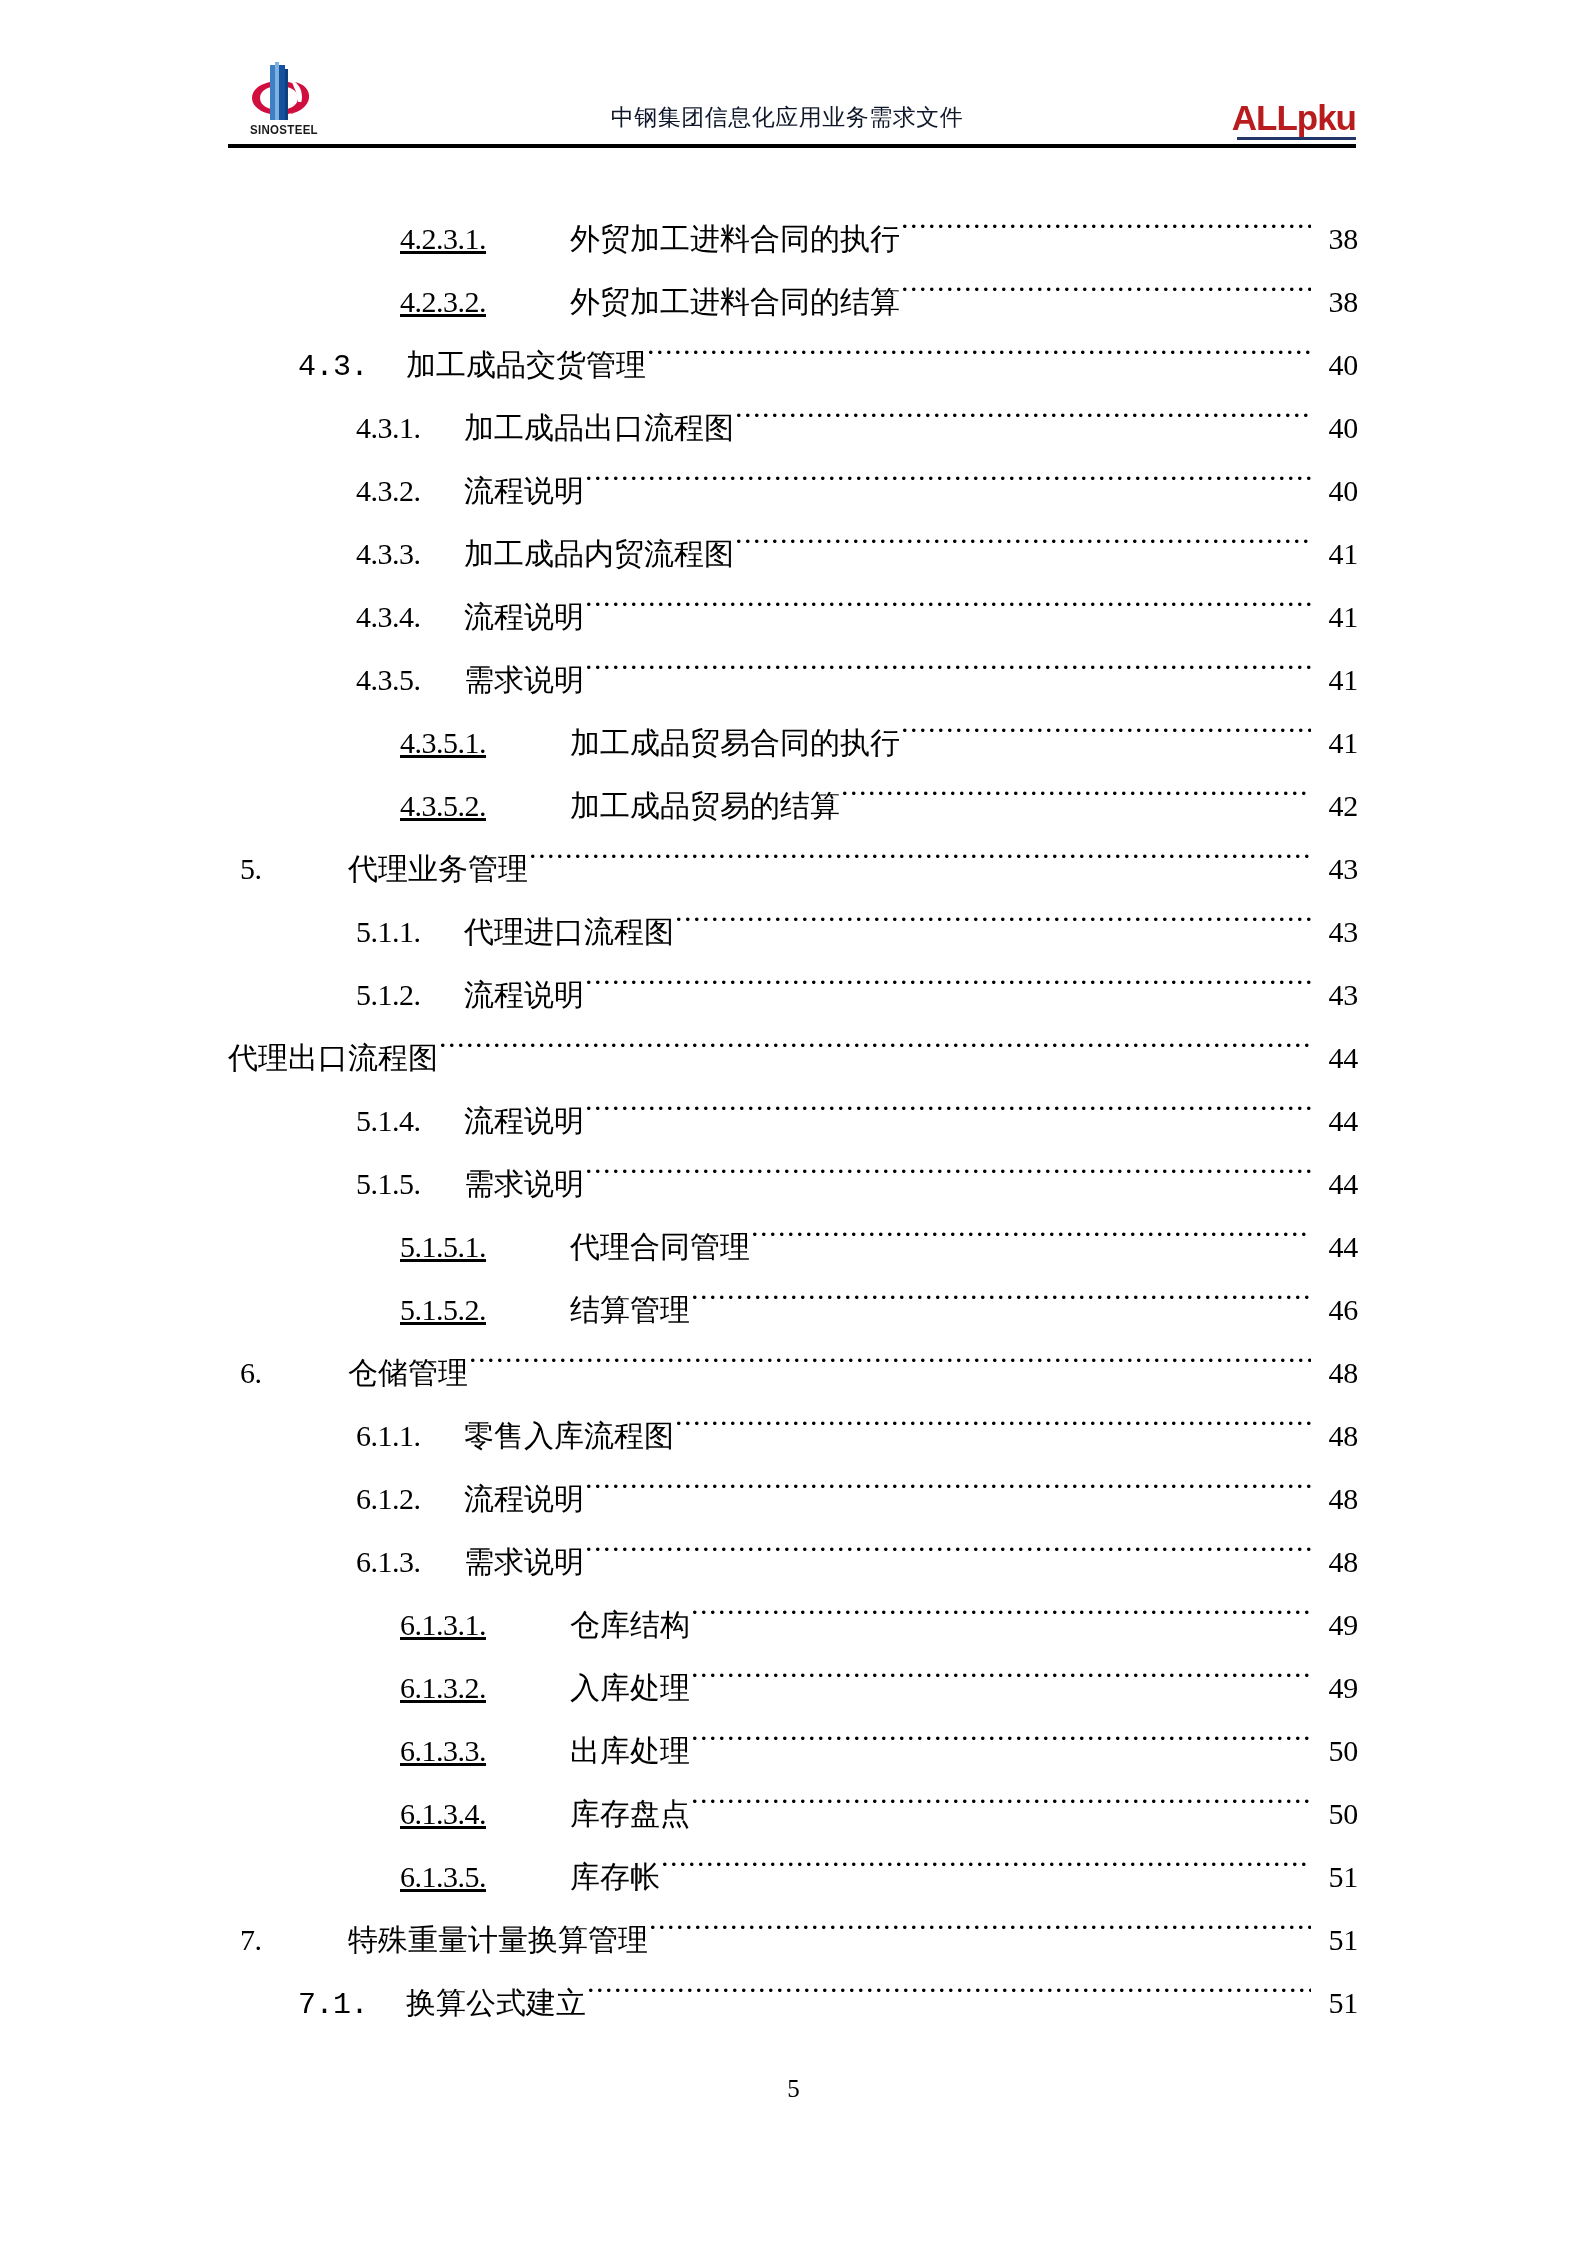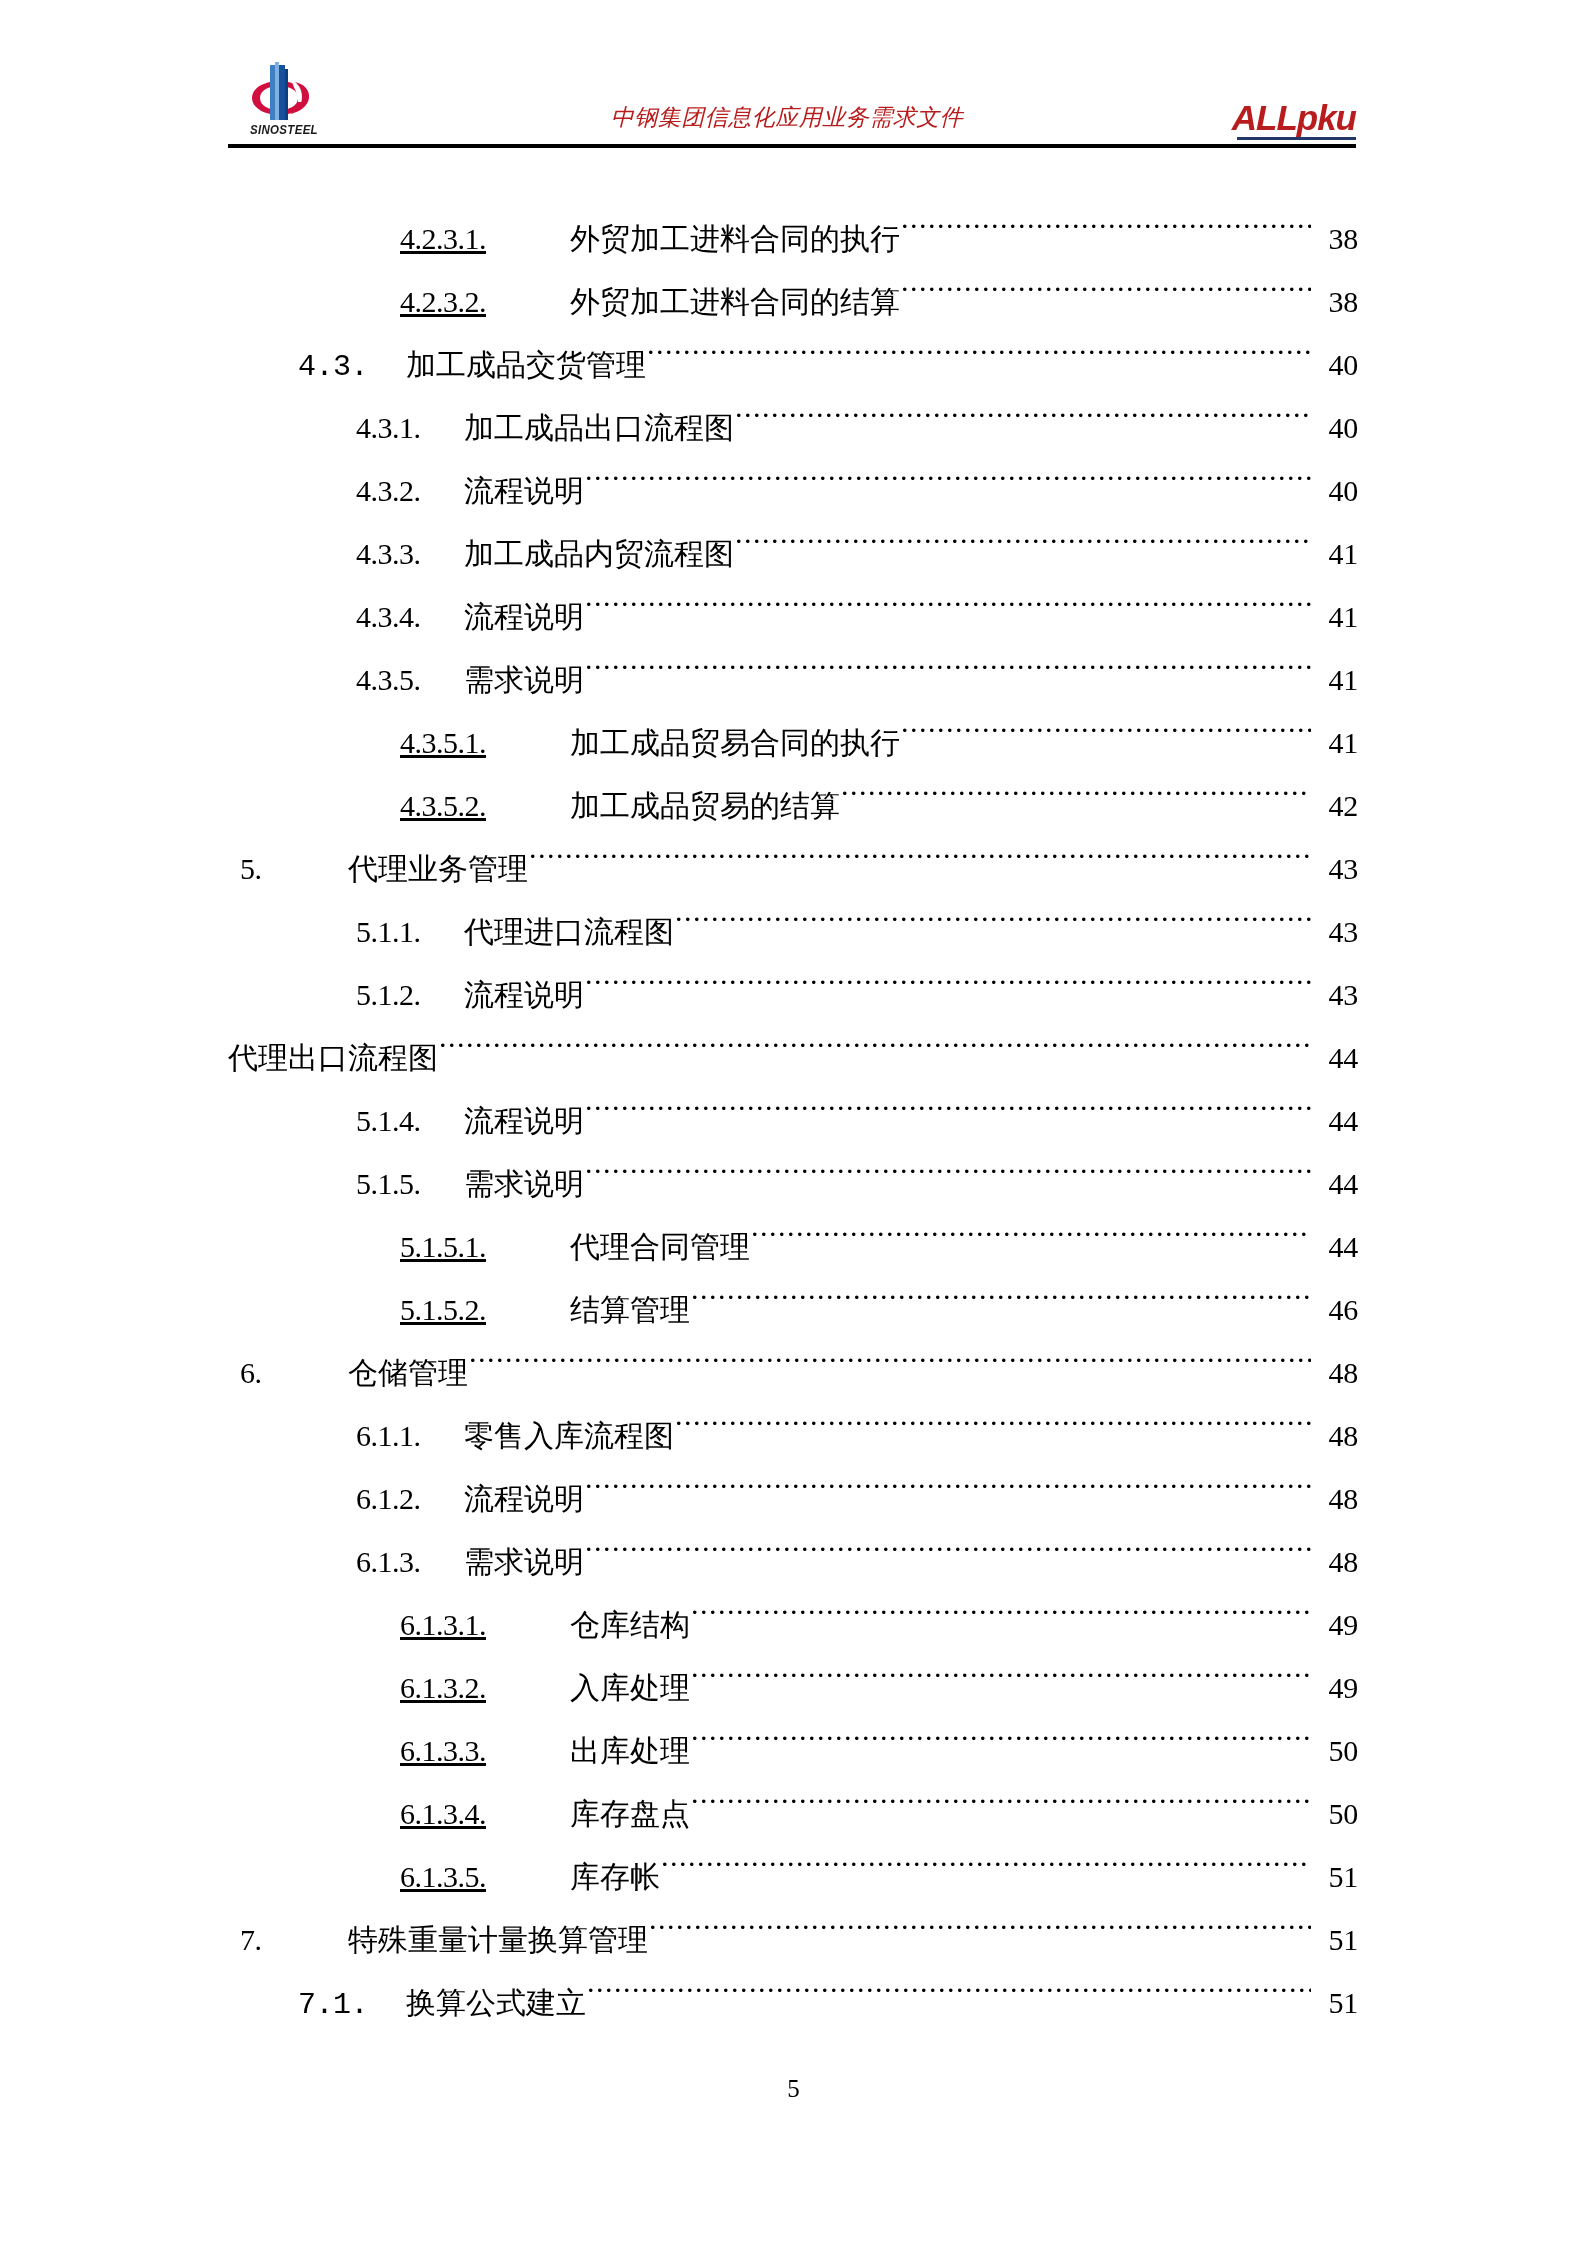--- a/index.html
+++ b/index.html
@@ -32,21 +32,20 @@
     width: 1128px;
     height: 92px;
   }
 
   .header-row {
     position: relative;
     height: 88px;
     display: flex;
     align-items: flex-end;
     justify-content: space-between;
-    font-style: italic;
   }
 
   .header-rule {
     position: absolute;
     left: 0;
     top: 88px;
     width: 1128px;
     height: 4px;
     background: #000000;
   }
@@ -81,21 +80,21 @@
     transform-origin: top center;
   }
 
   
   .header-title {
     flex: 1 1 auto;
     text-align: center;
     font-family: "DejaVu Serif", "Liberation Serif", serif;
     font-size: 23px;
     line-height: 30px;
-    color: #b91c1c;
+    color: #0f172a;
     letter-spacing: 0.5px;
     padding-bottom: 12px;
   }
 
   
   .logo-allpku {
     position: relative;
     width: 120px;
     height: 60px;
     flex: 0 0 auto;

